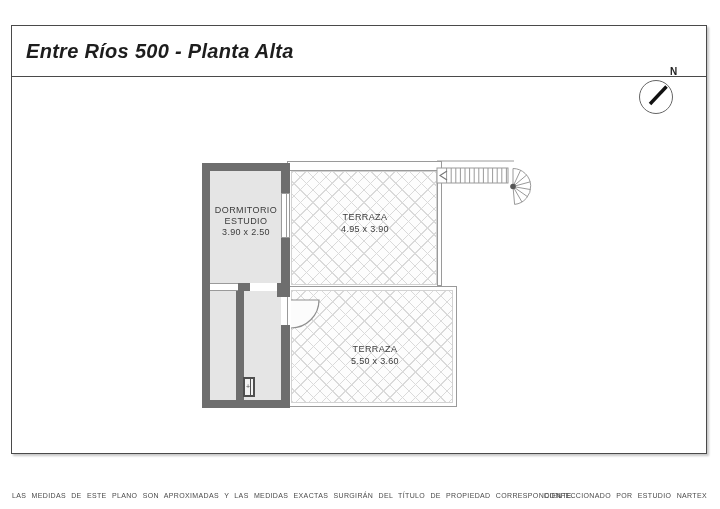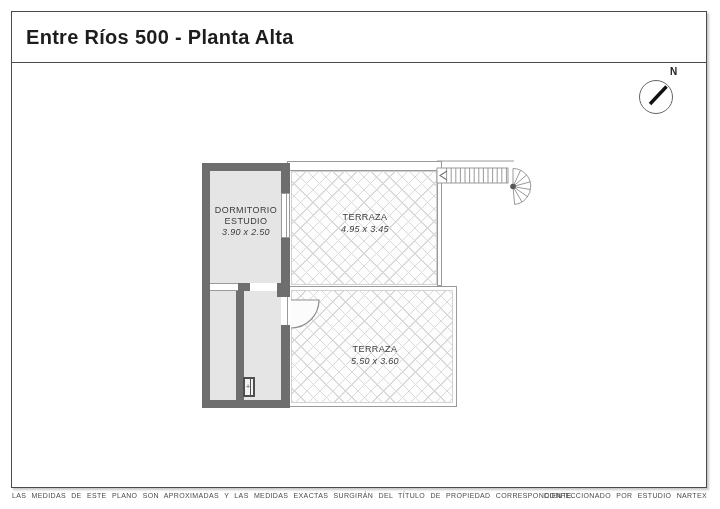--- a/index.html
+++ b/index.html
@@ -3,22 +3,22 @@
 <meta charset="utf-8">
 <style>
   :root{
     --wall:#6e6e6e; --room_fill:#e5e5e5; --outline:#9a9a9a;
     --hatch_line:#dadada; --text:#3c3c3c; --frame:#4a4a4a;
   }
   *{margin:0;padding:0;box-sizing:border-box;}
   body{background:#fff;font-family:"Liberation Sans",sans-serif;}
   #stage{position:relative;width:720px;height:509px;background:#fff;overflow:hidden;}
 
-  .frame{position:absolute;left:11px;top:11px;width:696px;height:477px;
-         border:1px solid var(--frame);box-shadow:2px 2px 2px rgba(0,0,0,.22);}
+  .frame{position:absolute;left:11px;top:25px;width:696px;height:429px;
+         border:1px solid var(--frame);box-shadow:2px 2px 2px rgba(0,0,0,.22);font-style:italic;}
   .title-band{position:absolute;left:0;top:0;width:100%;height:51px;
               border-bottom:1px solid var(--frame);}
   .page-title{position:absolute;left:14px;top:0;line-height:51px;font-size:20px;
               font-weight:bold;color:#1d1d1d;letter-spacing:.3px;}
 
   .abs{position:absolute;}
   .wall{position:absolute;background:var(--wall);}
   .fill{position:absolute;background:var(--room_fill);}
   .thinwall{position:absolute;background:#fff;border:1px solid var(--outline);}
   .hatch{position:absolute;background-color:#fdfdfd;border:1px solid #d2d2d2;
@@ -28,21 +28,21 @@
   .outline-only{position:absolute;border:1px solid var(--outline);background:transparent;}
 
   .window{position:absolute;background:#fff;border:1px solid var(--outline);}
   .window::after{content:"";position:absolute;left:50%;top:0;bottom:0;width:1px;background:var(--outline);}
 
   .opening{position:absolute;background:#fff;border-top:1px solid var(--outline);
            border-bottom:1px solid var(--outline);}
 
   .room-label{position:absolute;text-align:center;color:var(--text);font-size:9px;
               letter-spacing:.4px;line-height:11px;}
-  .room-label .dims{letter-spacing:.3px;font-style:italic;}
+  .room-label .dims{letter-spacing:.3px;}
   .lbl-lh12{line-height:12px;}
 
   .washer{position:absolute;left:243px;top:377px;width:12px;height:20px;
           background:#f3f3f3;border:2px solid #4f4f4f;}
   .washer::after{content:"";position:absolute;right:2px;top:0;bottom:0;width:1px;background:#4f4f4f;}
   .washer-plus{position:absolute;left:1px;top:4px;font-size:7px;line-height:7px;color:#4f4f4f;}
 
   .north-label{position:absolute;left:670px;top:66px;font-size:10px;color:#222;font-weight:bold;}
 
   .footer-text{position:absolute;top:492px;font-size:7px;color:#4a4a4a;
@@ -137,21 +137,21 @@
     </div>
 
     <div class="room-label" style="left:206px;top:205px;width:80px">
       <div>DORMITORIO</div>
       <div>ESTUDIO</div>
       <div class="dims">3.90 x 2.50</div>
     </div>
 
     <div class="room-label lbl-lh12" style="left:305px;top:211px;width:120px">
       <div>TERRAZA</div>
-      <div class="dims">4.95 x 3.45</div>
+      <div class="dims">4.95 x 3.90</div>
     </div>
 
 
     <div class="room-label lbl-lh12" style="left:315px;top:343px;width:120px">
       <div>TERRAZA</div>
       <div class="dims">5.50 x 3.60</div>
     </div>
 
   </div>
 

